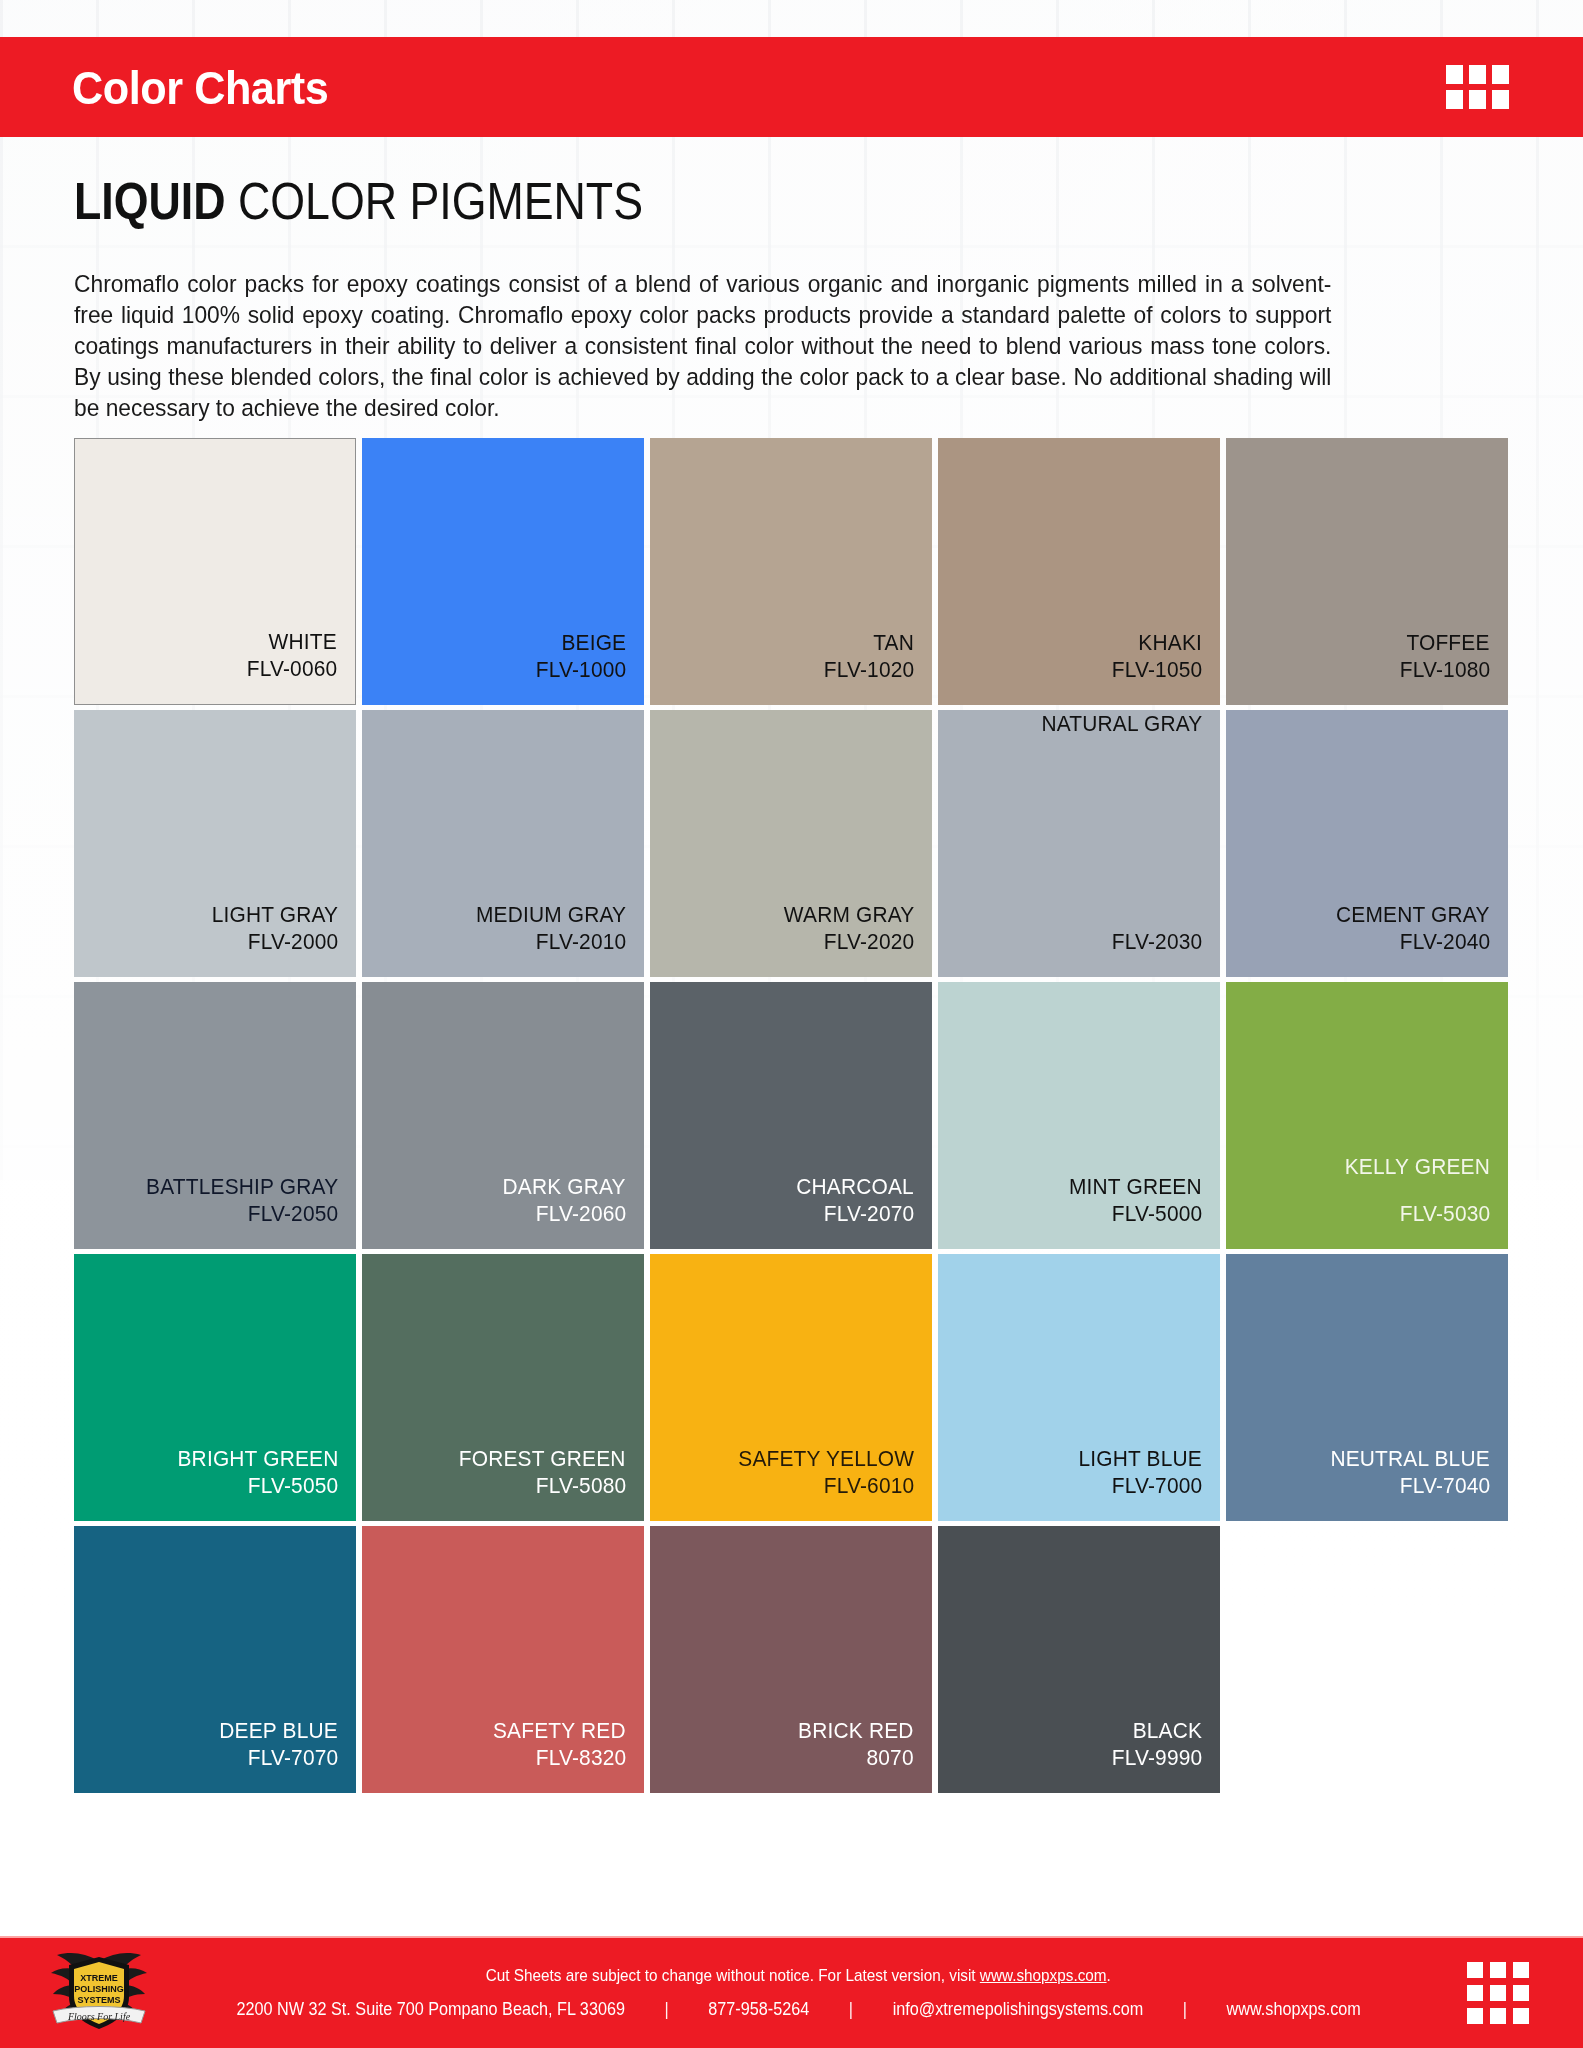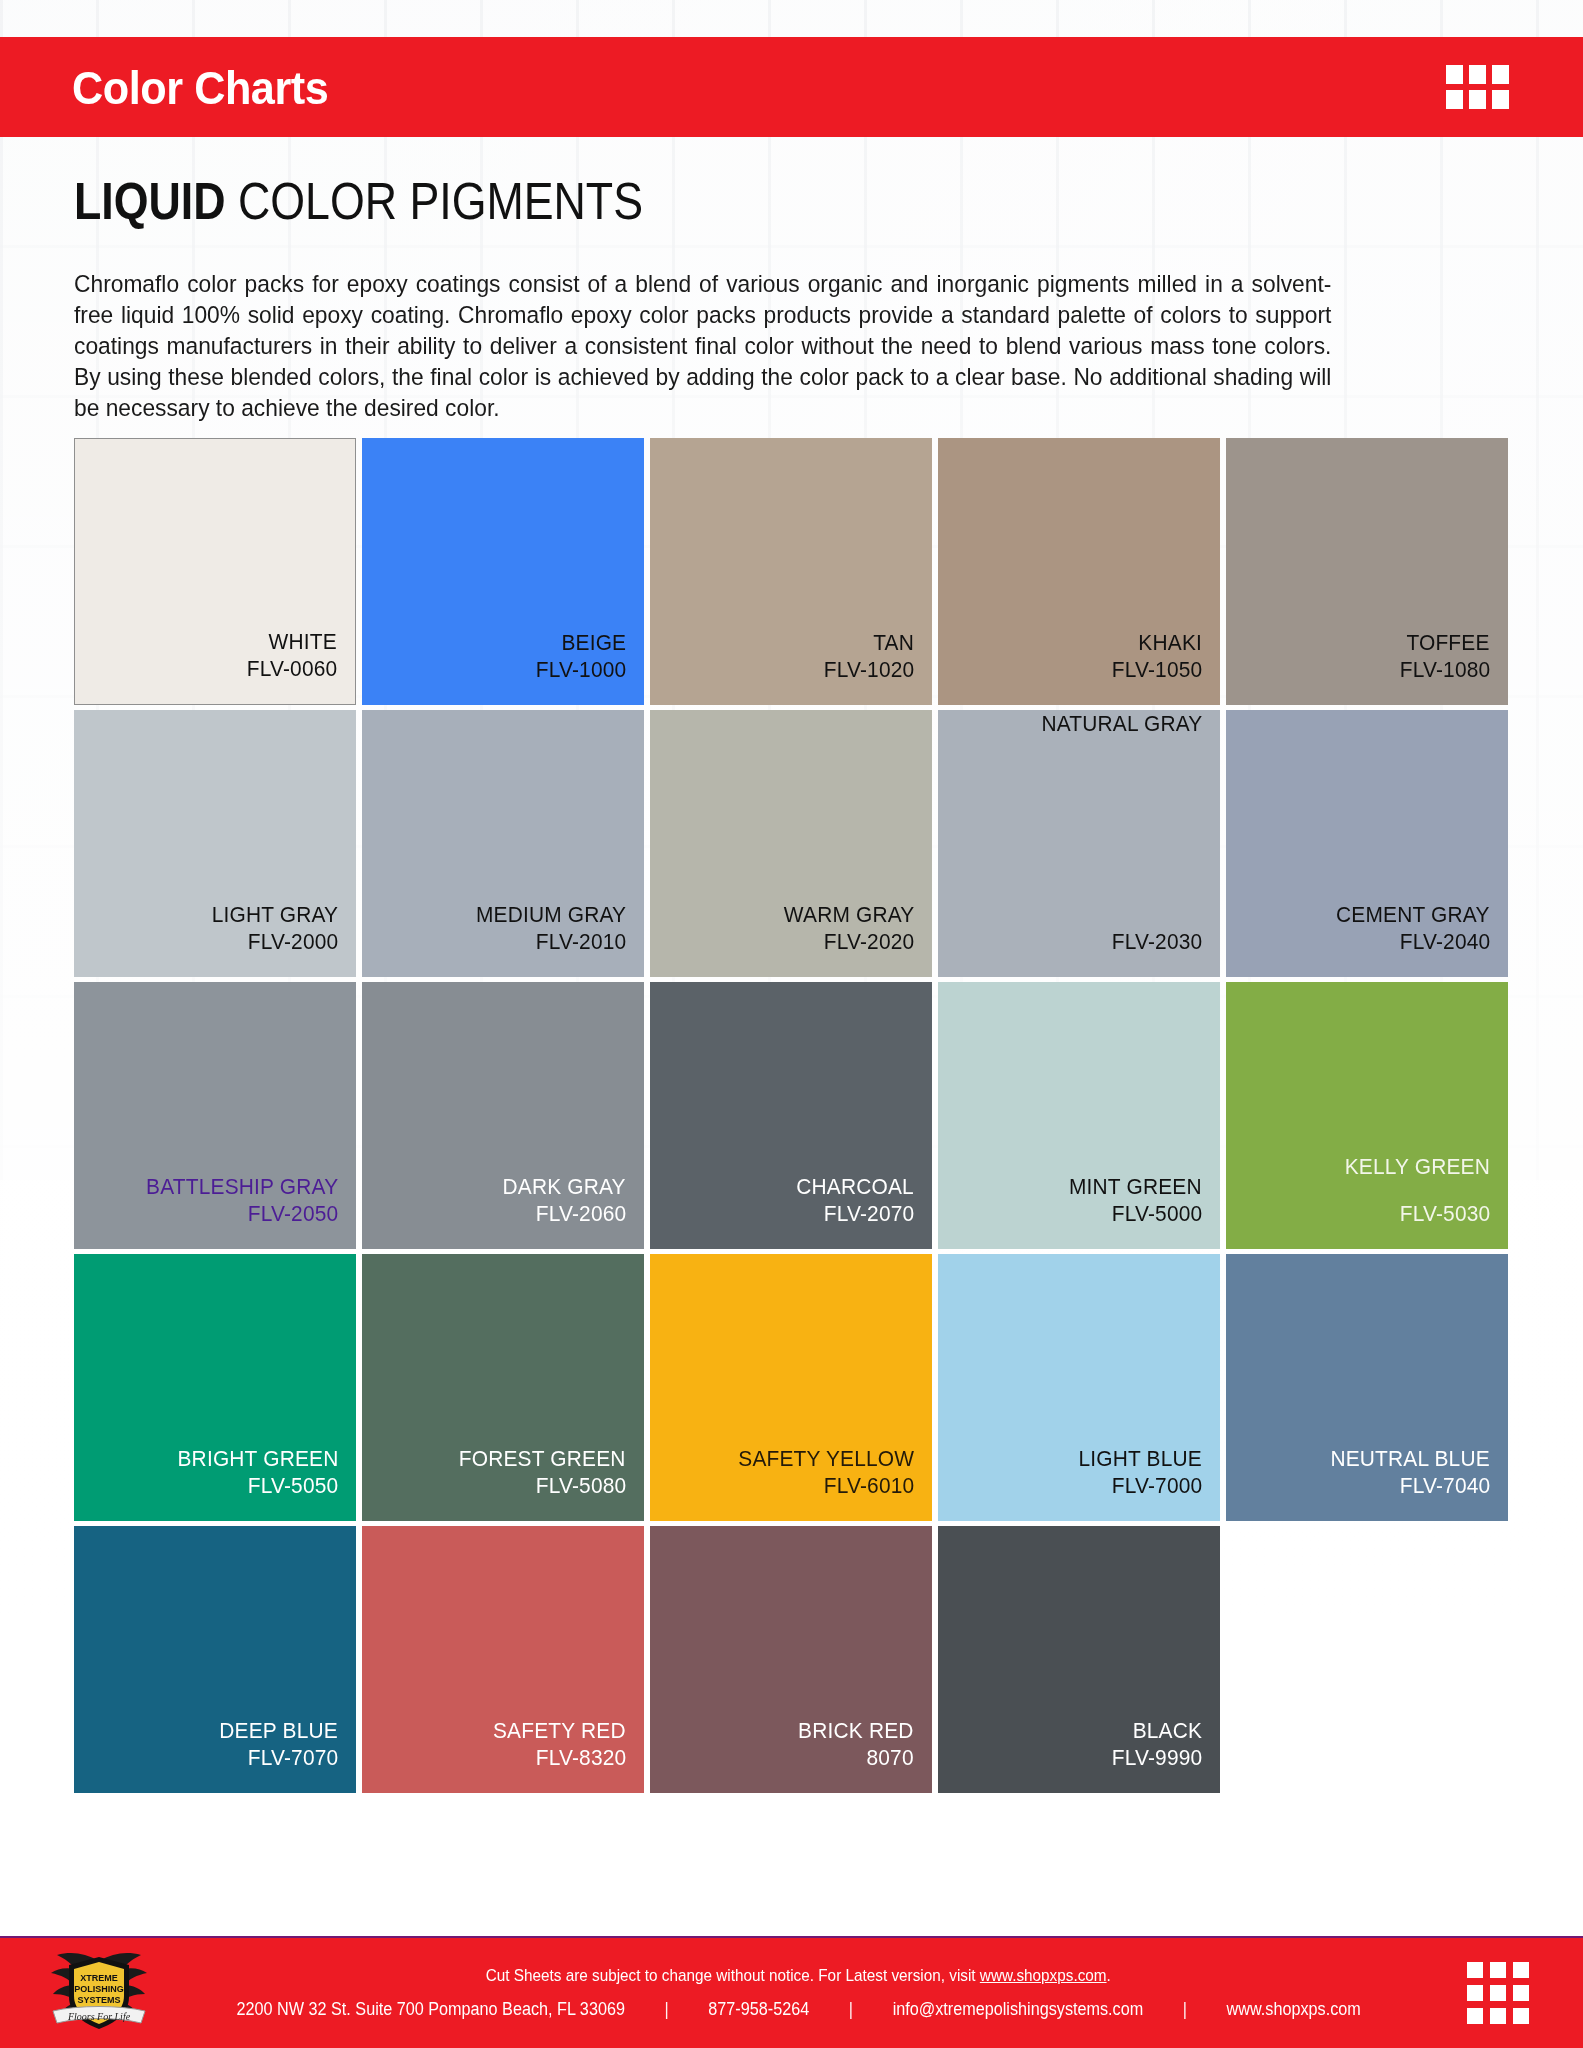--- a/index.html
+++ b/index.html
@@ -132,21 +132,21 @@
     transform: scaleX(0.95);
     transform-origin: right center;
   }
 
   
   .footer {
     position: absolute;
     left: 0; bottom: 0;
     width: 1583px; height: 112px;
     background: #ed1b24;
-    border-top: 2px solid #701a75;
+    border-top: 2px solid #fca5a5;
     display: flex;
     align-items: center;
   }
   .footer-logo {
     width: 150px;
     display: flex;
     justify-content: center;
     align-items: center;
     margin-left: 24px;
   }
@@ -251,21 +251,21 @@
         <div class="swatch-code">FLV-2020</div>
       </div>
       <div class="swatch" style="background: rgb(170, 177, 186); color: rgb(17, 17, 17); justify-content: space-between;">
         <div class="swatch-name">NATURAL GRAY</div>
         <div class="swatch-code">FLV-2030</div>
       </div>
       <div class="swatch" style="background: rgb(152, 162, 181); color: rgb(17, 17, 17);">
         <div class="swatch-name">CEMENT GRAY</div>
         <div class="swatch-code">FLV-2040</div>
       </div>
-      <div class="swatch" style="background: rgb(141, 148, 155); color: #4c1d95;">
+      <div class="swatch" style="background: rgb(141, 148, 155); color: #0f172a;">
         <div class="swatch-name">BATTLESHIP GRAY</div>
         <div class="swatch-code">FLV-2050</div>
       </div>
       <div class="swatch" style="background: rgb(135, 141, 147); color: rgb(255, 255, 255);">
         <div class="swatch-name">DARK GRAY</div>
         <div class="swatch-code">FLV-2060</div>
       </div>
       <div class="swatch" style="background: rgb(91, 98, 104); color: rgb(255, 255, 255);">
         <div class="swatch-name">CHARCOAL</div>
         <div class="swatch-code">FLV-2070</div>

